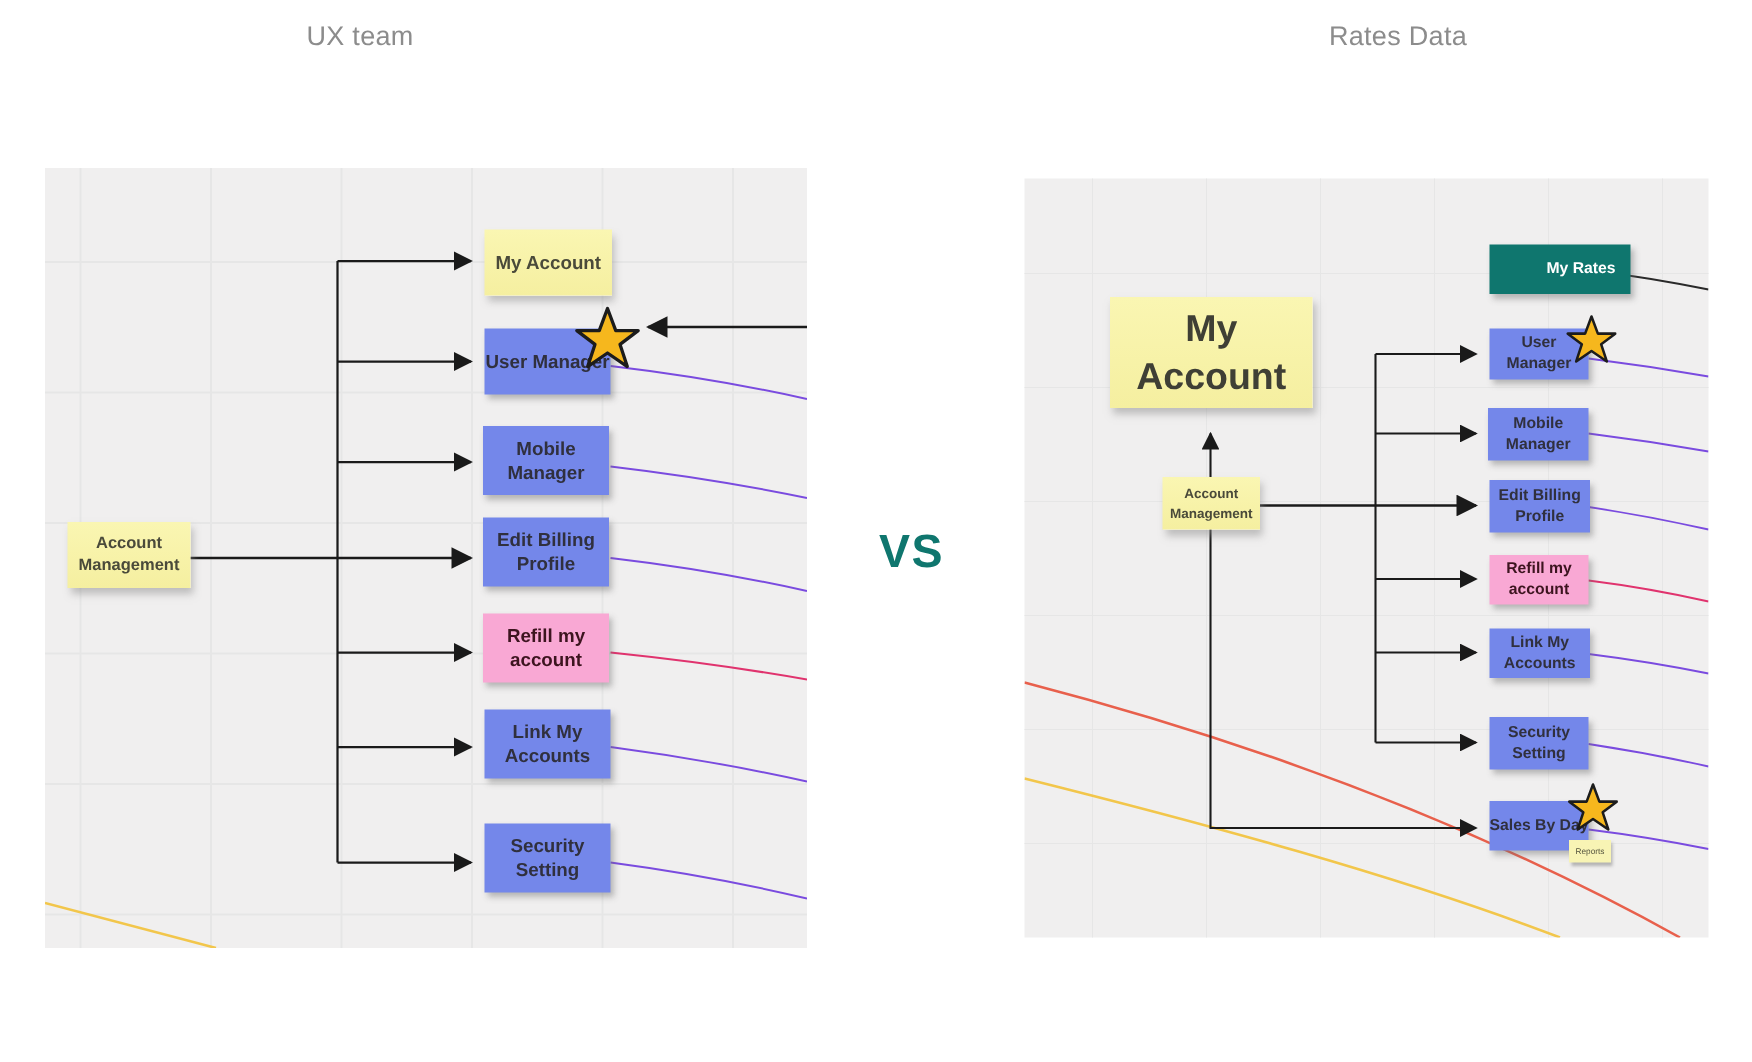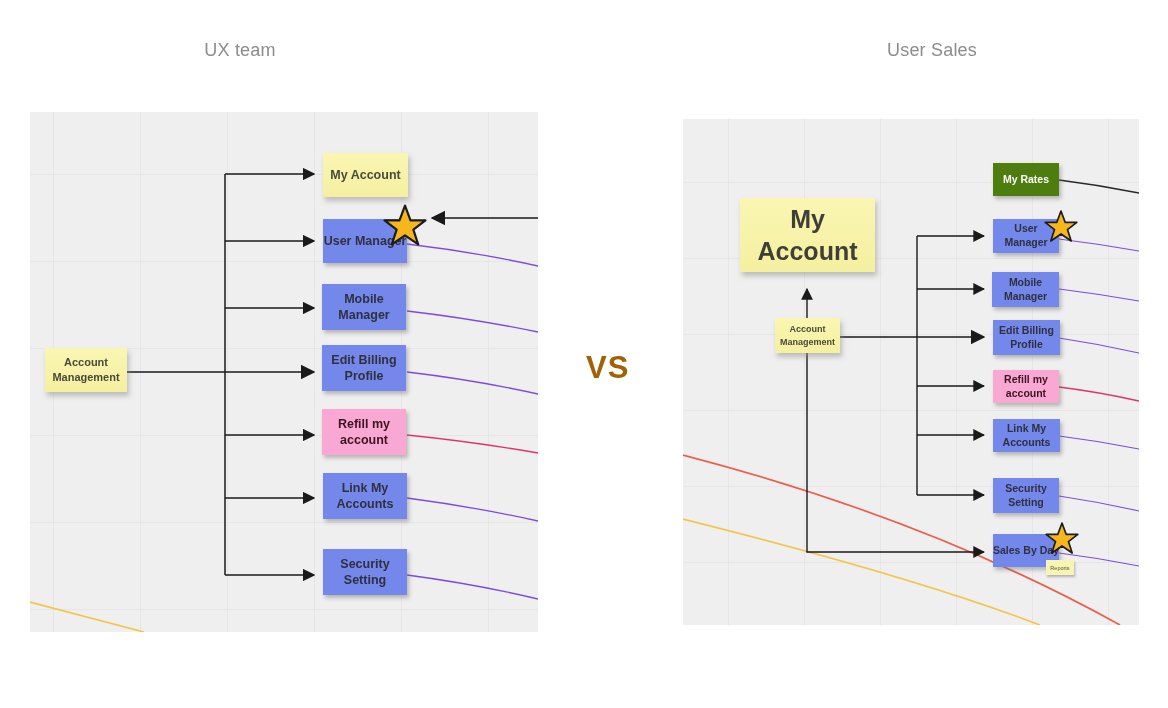--- a/index.html
+++ b/index.html
@@ -1,53 +1,53 @@
 <!DOCTYPE html>
 <html><head>
 <meta charset="utf-8">
 <style>
   html,body{margin:0;padding:0;background:#ffffff;}
   body{width:1168px;height:708px;position:relative;overflow:hidden;
        font-family:"Liberation Sans",sans-serif;}
-  .panel-title{position:absolute;top:40px;font-size:18px;color:#8c8c8c;
+  .panel-title{position:absolute;top:14px;font-size:18px;color:#8c8c8c;
        text-align:center;letter-spacing:.2px;}
   #vs{position:absolute;left:586px;top:350px;font-size:31px;font-weight:bold;
-      color:#a16207;letter-spacing:1px;}
+      color:#0f766e;letter-spacing:1px;}
   .canvas{position:absolute;background-color:#f0efef;
       background-image:linear-gradient(#e6e6e6 1px,transparent 1px),
                        linear-gradient(90deg,#e6e6e6 1px,transparent 1px);}
   #canvas-left{left:30px;top:112px;width:508px;height:520px;
       background-size:87px 87px;background-position:23px 62px;}
   #canvas-right{left:683px;top:119px;width:456px;height:506px;
       background-size:76px 76px;background-position:45px 63px;}
   .layer{position:absolute;left:0;top:0;pointer-events:none;}
   .node{position:absolute;display:flex;align-items:center;justify-content:center;
       text-align:center;line-height:1.3;color:#30303e;
       box-shadow:2px 3px 4px rgba(110,110,110,.45);font-weight:bold;}
   .blue{background:#7487ea;}
   .red{background:#f9a8d4;color:#3d141f;}
-  .black{background:#4d7c0f;color:#ffffff;}
+  .black{background:#0f766e;color:#ffffff;padding-left:28px;}
   .sticky{background:linear-gradient(180deg,#faf6b2,#f5efa0);color:#4a4a3a;
       box-shadow:2px 4px 5px rgba(140,140,140,.5);}
   .f12{font-size:12.5px;}
   .f10{font-size:10.5px;}
   .f9{font-size:9px;line-height:1.35;}
   .f11{font-size:11px;line-height:1.35;}
   .big-note{font-size:25px;color:#3f3f35;}
   .star{position:absolute;}
   #reports-note{position:absolute;left:1046px;top:560px;width:28px;height:15px;
       background:#f8f4b4;color:#55553f;font-size:5.5px;display:flex;
       align-items:center;justify-content:center;
       box-shadow:1px 2px 2px rgba(120,120,120,.5);}
 </style>
 </head>
 <body>
 
 <div class="panel-title" style="left:160px;width:160px;">UX team</div>
-<div class="panel-title" style="left:852px;width:160px;">User Sales</div>
+<div class="panel-title" style="left:852px;width:160px;">Rates Data</div>
 <div id="vs">VS</div>
 
 <div class="canvas" id="canvas-left">
   <svg class="layer" width="508" height="520" viewBox="0 0 508 520">
     <defs>
       <marker id="ahL" viewBox="0 0 10 10" refX="9" refY="5" markerWidth="8.5" markerHeight="8.5" orient="auto-start-reverse">
         <path d="M0,0 L10,5 L0,10 z" fill="#1a1a1a"></path>
       </marker>
     </defs>
 

